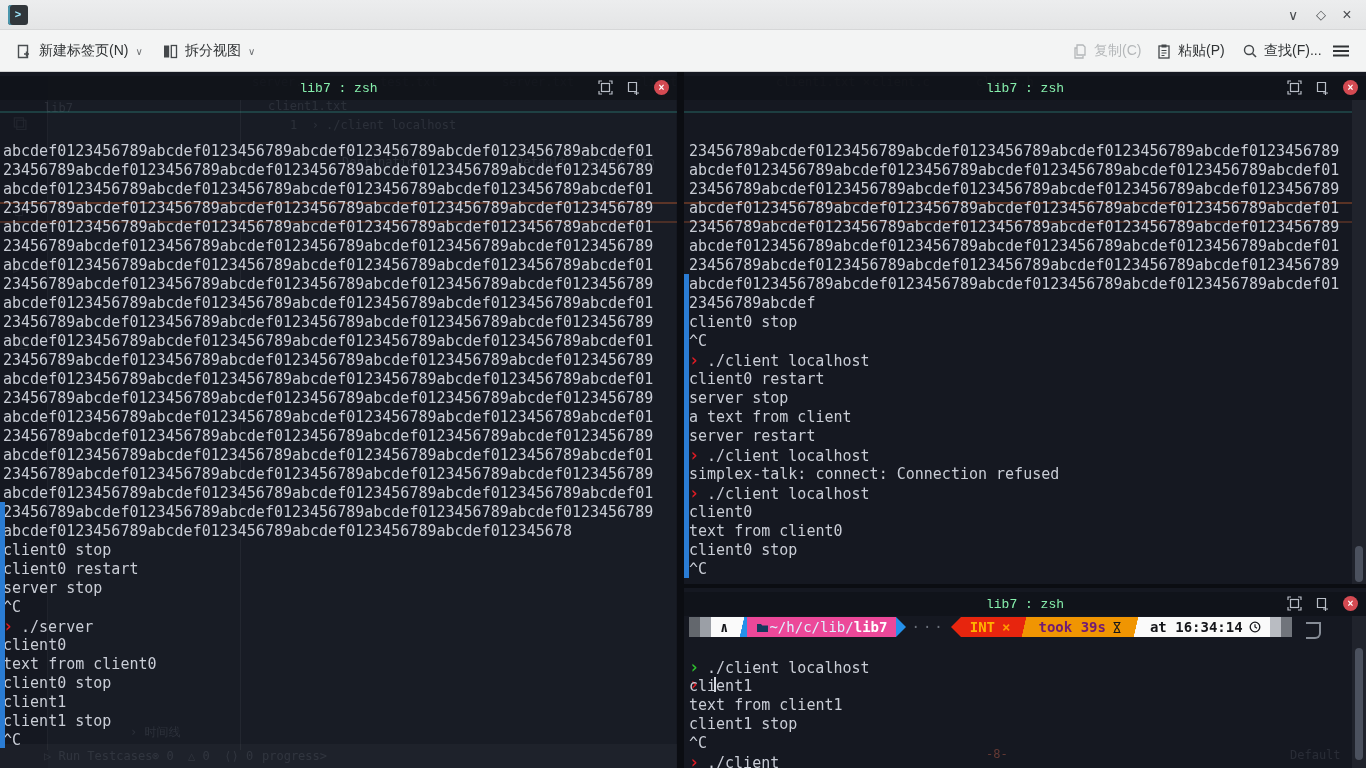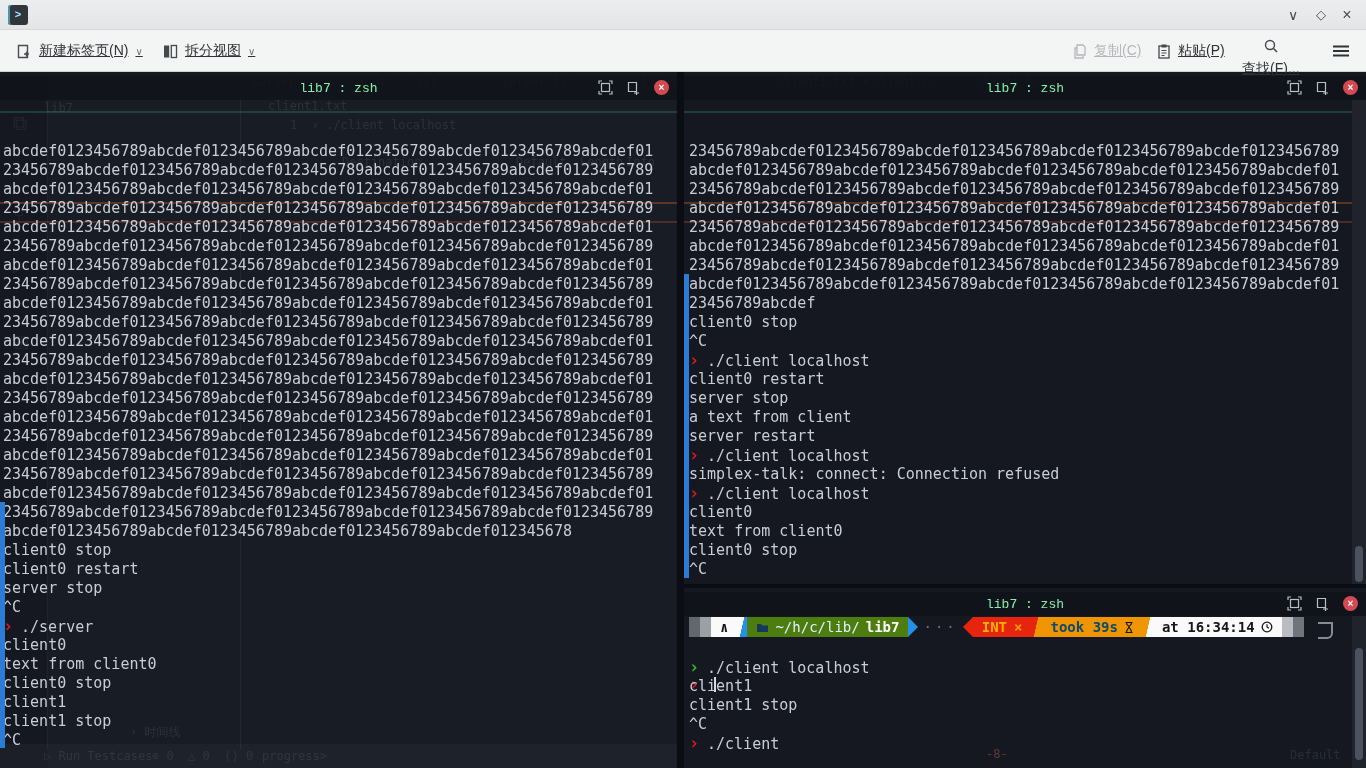--- a/index.html
+++ b/index.html
@@ -18,21 +18,21 @@
                font-family:"DejaVu Serif", serif; font-size:15px; color:#3a3d40; }
   .win-btn { position:absolute; top:4px; width:22px; height:22px; text-align:center;
              line-height:22px; color:#4a4d50; font-size:14px; cursor:default; }
   #btn-min  { right:62px; }
   #btn-max  { right:34px; font-size:13px; }
   #btn-close{ right:8px;  font-size:16px; }
 
   #toolbar { position:absolute; left:0; top:30px; width:1366px; height:42px;
              background:#f3f4f4; z-index:20; border-bottom:1px solid #d0d1d2; }
   .tb-item { position:absolute; top:8px; height:26px; display:flex; align-items:center;
-             gap:6px; color:#2f3234; font-size:14px; padding:0 4px;text-decoration:underline; }
+             gap:6px; color:#2f3234; font-size:14px; padding:0 4px; }
   .tb-item.grayed { color:#b4b7b9; }
   .tb-chev { font-size:10px; color:#6d7073; margin-left:1px; }
   .tb-ico svg { display:block; }
 
   
   #term { position:absolute; left:0; top:72px; width:1366px; height:696px;
           background:#151821; z-index:5; }
 
   
   #ghosts { position:absolute; left:0; top:0; width:1366px; height:768px; z-index:6; }
@@ -85,32 +85,32 @@
   .sb-track { position:absolute; right:0; width:14px; background:#20232c; }
   .sb-thumb { position:absolute; right:3px; width:8px; background:#4b515e;
               border-radius:4px; }
 
   
   .pl { height:20px; display:flex; align-items:stretch; margin-top:0; }
   .pl-block { width:11px; height:20px; }
   .pl-seg { display:flex; align-items:center; padding:0 9px; font-size:14px;
             height:20px; font-family:"DejaVu Sans Mono", monospace; }
   .pl-white { background:#fafafa; color:#15161a; font-weight:700; }
-  .pl-blue { background:#4d7c0f; color:#dff0ff; gap:6px; }
+  .pl-blue { background:#ec4899; color:#dff0ff; gap:0; }
   .pl-blue b { color:#ffffff; }
   .pl-tri-r { width:0; height:0; border-top:10px solid transparent;
               border-bottom:10px solid transparent; border-left:10px solid #2590ea; }
   .pl-tri-l-red { width:0; height:0; border-top:10px solid transparent;
               border-bottom:10px solid transparent; border-right:10px solid #e7250e; }
   .pl-dots { display:flex; align-items:center; color:#6c717b; letter-spacing:3px;
              padding:0 5px; font-size:14px; }
   .pl-red { background:#e7250e; gap:7px; }
   .pl-red .int { color:#ffb300; font-weight:700; }
   .pl-red .x { color:#ff9800; font-weight:700; }
-  .pl-orange { background:#f09502; color:#0c4a6e; font-weight:700; gap:6px; }
+  .pl-orange { background:#f09502; color:#701a75; font-weight:700; gap:6px; }
   .pl-slant-ro { width:10px; height:20px;
                  background:linear-gradient(103deg,#e7250e 49%,#f09502 51%); }
   .pl-slant-ow { width:10px; height:20px;
                  background:linear-gradient(103deg,#f09502 49%,#fafafa 51%); }
   .pl-slant-wb { width:10px; height:20px;
                  background:linear-gradient(103deg,#fafafa 49%,#2590ea 51%); }
   .pl-seg .ic { display:flex; align-items:center; }
   .hook { width:15px; height:17px; border-right:2px solid #868c96;
           border-bottom:2px solid #868c96; border-top:2px solid #868c96;
           border-bottom-right-radius:6px; margin-left:14px; align-self:center;
@@ -157,21 +157,21 @@
   <div class="tb-item" style="left:1152px;">
     <span class="tb-ico">
       <svg width="16" height="17">
           <rect x="3" y="3" width="10" height="12" fill="none" stroke="#44484b" stroke-width="1.3"></rect>
           <rect x="5.5" y="1.5" width="5" height="3" fill="#44484b"></rect>
           <path d="M5.5 7.5h5M5.5 10h5M5.5 12.5h3" stroke="#44484b" stroke-width="1.2"></path>
         </svg>
     </span>
     <span>粘贴(P)</span>
   </div>
-  <div class="tb-item" style="left:1238px;flex-direction:column;">
+  <div class="tb-item" style="left:1238px;">
     <span class="tb-ico">
       <svg width="16" height="16">
           <circle cx="7" cy="7" r="4.5" fill="none" stroke="#44484b" stroke-width="1.4"></circle>
           <path d="M10.5 10.5L14 14" stroke="#44484b" stroke-width="1.6"></path>
         </svg>
     </span>
     <span>查找(F)...</span>
   </div>
   <div class="tb-item" style="left:1328px;">
     <span class="tb-ico">
@@ -296,19 +296,19 @@
         </span>
       <span>
           <svg width="15" height="15">
             <path d="M2.5 2.5h8v9h-8zM8 13h5M10.5 10.5v5" fill="none" stroke="#b9bec7" stroke-width="1.2"></path>
           </svg>
         </span>
       <span class="close-dot">×</span>
     </span>
   </header>
   <div class="pane-content">
-    <div><div class="tline"><span class="parrow green">›</span><span>./client localhost</span></div><div class="tline">client1</div><div class="tline">client1 stop</div><div class="tline">^C</div><div class="tline"><span class="parrow red">›</span><span>./client</span></div></div>
+    <div><div class="tline"><span class="parrow green">›</span><span>./client localhost</span></div><div class="tline">client1</div><div class="tline">text from client1</div><div class="tline">client1 stop</div><div class="tline">^C</div><div class="tline"><span class="parrow red">›</span><span>./client</span></div></div>
     
   </div>
   <div class="sb-track" style="top:28px;height:152px;">
     <div class="sb-thumb" style="top:32px;height:112px;"></div>
   </div>
 </section>
 
 </body></html>

